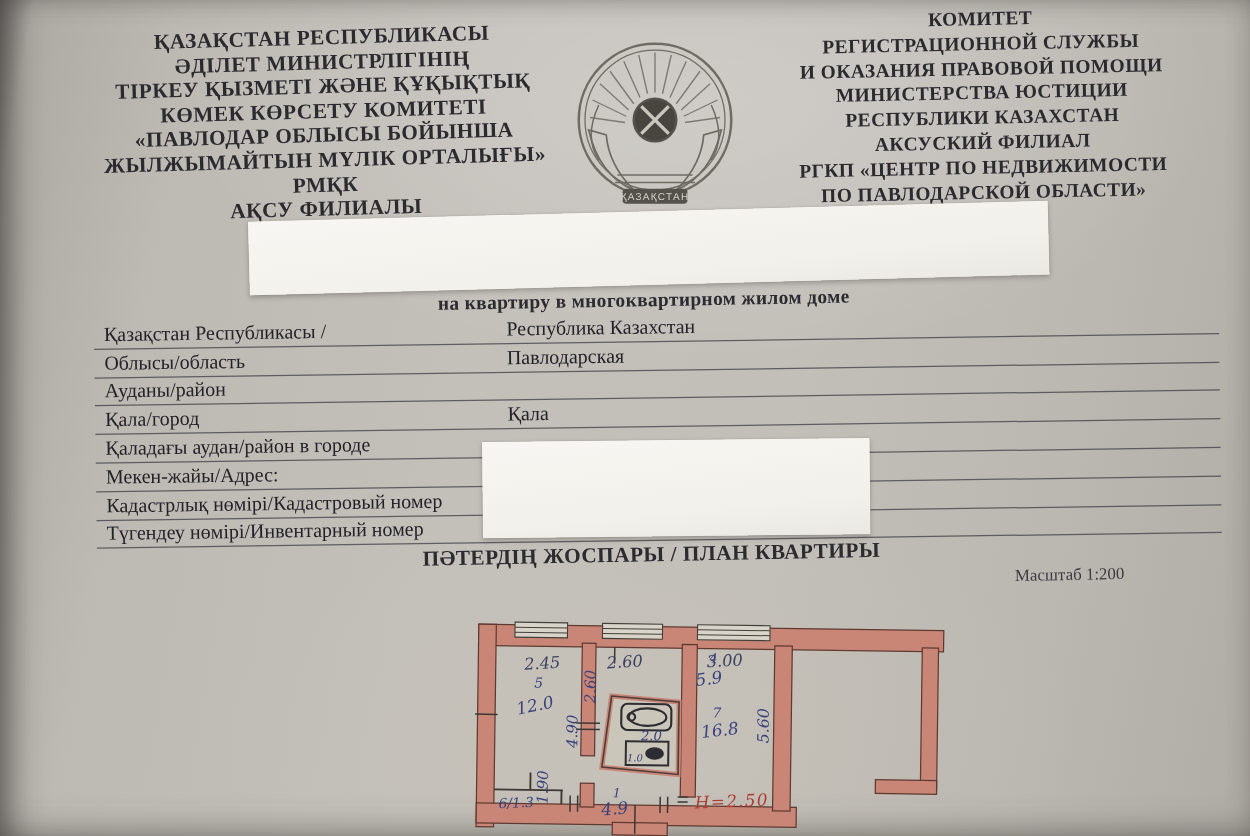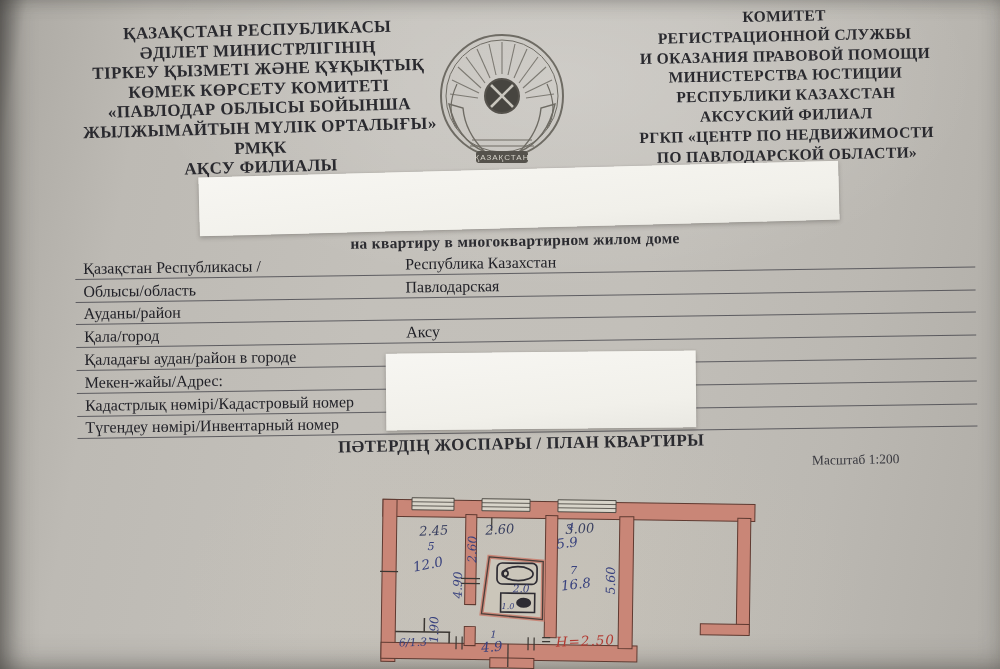--- a/index.html
+++ b/index.html
@@ -15,21 +15,21 @@
     box-shadow:inset 20px 0 26px -12px rgba(38,36,34,.55),
                inset 0 -16px 30px -14px rgba(55,52,47,.38),
                inset 0 10px 22px -12px rgba(80,78,74,.30),
                inset -10px 0 24px -14px rgba(90,88,84,.25);}
   .blk{position:absolute;}
   
   .hl{left:58px;top:26px;width:398px;text-align:center;transform:rotate(-1.6deg);transform-origin:left top;
       font-weight:bold;font-size:17px;line-height:19.6px;letter-spacing:.4px;color:#2a2a2f;}
   .hr{left:596px;top:10px;width:376px;text-align:center;transform:rotate(-1.2deg);transform-origin:left top;
       font-weight:bold;font-size:15.5px;line-height:19.8px;letter-spacing:.4px;color:#2a2a2f;}
-  .emblem{left:427px;top:20px;width:150px;height:158px;opacity:.88;}
+  .emblem{left:449px;top:20px;width:150px;height:158px;opacity:.88;}
   
   .redact{position:absolute;background:linear-gradient(175deg,#f7f6f2 0%,#f1f0ea 70%,#e9e8e2 100%);
       box-shadow:0 2px 4px rgba(50,48,44,.28), 0 0 1px rgba(80,78,74,.4);}
   .redact-title{left:199px;top:169px;width:640px;height:59px;transform:rotate(-1.5deg);z-index:5;}
   .redact-address{left:386px;top:352px;width:310px;height:77px;transform:rotate(-.6deg);z-index:6;}
   .subtitle{left:230px;top:232px;width:570px;text-align:center;transform:rotate(-1deg);
       font-weight:bold;font-size:15.5px;letter-spacing:.3px;color:#2b2b30;}
   
   .info-table{left:75px;top:257px;width:900px;transform:rotate(-.8deg);transform-origin:left top;z-index:2;}
   .row{position:relative;height:21.8px;border-bottom:1.5px solid rgba(55,55,64,.72);}
@@ -117,21 +117,21 @@
     <div class="row">
       <span class="lbl">Облысы/область</span>
       <span class="val">Павлодарская</span>
     </div>
     <div class="row">
       <span class="lbl">Ауданы/район</span>
       <span class="val"></span>
     </div>
     <div class="row">
       <span class="lbl">Қала/город</span>
-      <span class="val">Аксу</span>
+      <span class="val">Қала</span>
     </div>
     <div class="row">
       <span class="lbl">Қаладағы  аудан/район в городе</span>
       <span class="val"></span>
     </div>
     <div class="row">
       <span class="lbl">Мекен-жайы/Адрес:</span>
       <span class="val"></span>
     </div>
     <div class="row">

